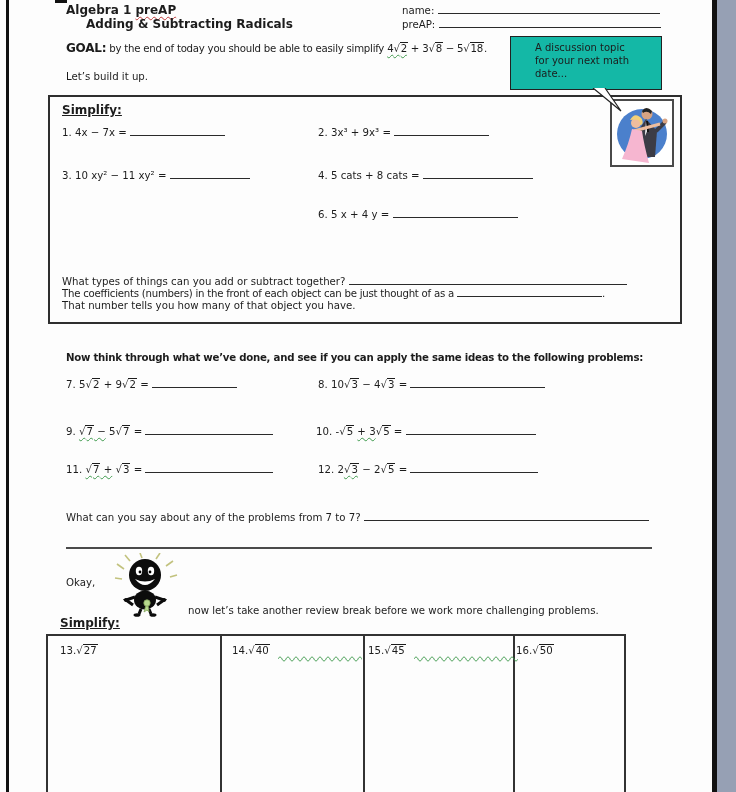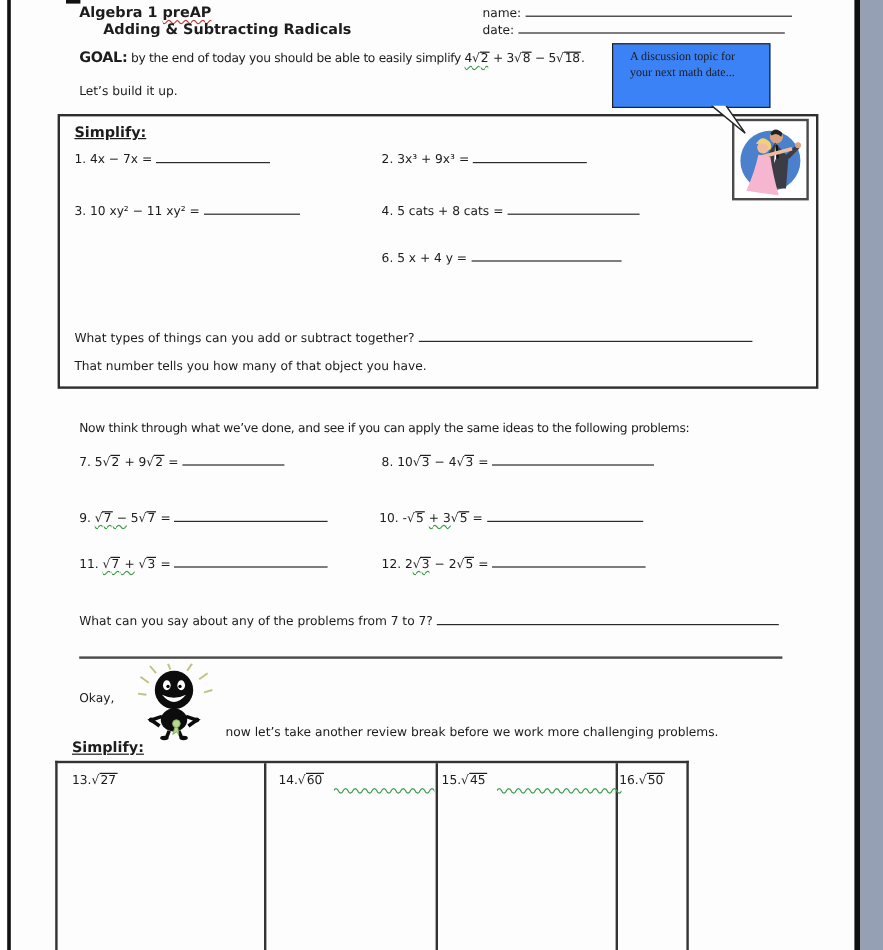--- a/index.html
+++ b/index.html
@@ -16,41 +16,41 @@
   .blank{display:inline-block;border-bottom:1px solid #2a2a2a;height:10px;vertical-align:baseline;}
   .sq{white-space:nowrap;}
   .ov{border-top:1px solid #1c1c1c;padding:0 1px;}
   .wred{text-decoration-line:underline;text-decoration-style:wavy;text-decoration-color:#c23a3a;
         text-decoration-thickness:1px;text-underline-offset:2px;text-decoration-skip-ink:none;}
   .wgr{text-decoration-line:underline;text-decoration-style:wavy;text-decoration-color:#3f9a4d;
        text-decoration-thickness:1px;text-underline-offset:2px;text-decoration-skip-ink:none;}
   .squig{position:absolute;height:7px;overflow:hidden;line-height:0;}
   .frame-line{position:absolute;top:0;height:792px;background:#111;}
   .bubble{
-    position:absolute;background:#3b82f6;border:1.2px solid #222;
-    font-size:10px;line-height:13px;padding:4px 14px;z-index:2;white-space:normal;font-family:Liberation Serif, serif;
+    position:absolute;background:#14b8a6;border:1.2px solid #222;
+    font-size:10px;line-height:13px;padding:4px 24px;z-index:2;white-space:normal;
   }
   .box1{position:absolute;border:2px solid #2e2e2e;background:transparent;box-sizing:border-box;}
   .pic-frame{position:absolute;border:2px solid #4a4a4a;background:#fff;padding:2px;line-height:0;}
   .table{position:absolute;border:2px solid #333;border-bottom:none;box-sizing:border-box;}
   .tcol{position:absolute;top:0;bottom:0;width:2px;background:#333;}
   .hline{position:absolute;border-top:2px solid #4a4a4a;height:0;}
 </style>
 </head>
 <body>
 
 <div class="frame-line" style="left:6px;width:3px;"></div>
 <div class="frame-line" style="left:712px;width:5px;"></div>
 <div class="abs" style="left:717px;top:0;width:19px;height:792px;background:#96a0b4;"></div>
 <div class="abs" style="left:55px;top:0;width:12px;height:3px;background:#111;"></div>
 
 <div class="abs h" style="left:66px;top:3px;"><span>Algebra 1</span>&nbsp;<span class="wred">preAP</span></div>
 <div class="abs h" style="left:66px;top:17px;margin-left:20px;">Adding &amp; Subtracting Radicals</div>
 <div class="abs" style="left:402px;top:3px;"><span>name:</span> <span class="blank" style="width:222px;"></span></div>
-<div class="abs" style="left:402px;top:17px;"><span>date:</span> <span class="blank" style="width:222px;"></span></div>
+<div class="abs" style="left:402px;top:17px;"><span>preAP:</span> <span class="blank" style="width:222px;"></span></div>
 
 <div class="abs tight" style="left:66px;top:41px;"><span class="h">GOAL:</span> <span>by the end of today you should be able to easily simplify <span class="wgr">4<span class="sq">√<span class="ov">2</span></span></span> + 3<span class="sq">√<span class="ov">8</span></span> − 5<span class="sq">√<span class="ov">18</span></span>.</span></div>
 
 <div class="bubble" style="left:510px;top:36px;width:102px;height:44px;"><span>A discussion topic for your next math date...</span></div>
 <svg class="abs" style="left:592px;top:88px;z-index:3;" width="34" height="26">
   <path d="M1 0 L29 23 L13 0" fill="#ffffff" stroke="#222" stroke-width="1.2"></path>
 </svg>
 
 <div class="abs" style="left:66px;top:71px;">Let’s build it up.</div>
 
@@ -75,24 +75,25 @@
       <path d="M32 17 l2 9 l-3 7 Z" fill="#fff"></path>
       <line x1="33" y1="18" x2="34" y2="29" stroke="#111" stroke-width="2"></line>
       <path d="M20 28 L46 21" stroke="#eebd9d" stroke-width="3"></path>
       <circle cx="22" cy="20" r="5" fill="#eebd9d"></circle>
       <path d="M16 17 q5 -9 12 -1 q2 6 -2 6 q1 -7 -10 -5 Z" fill="#f2d078"></path>
       <path d="M18 26 q-3 14 -10 30 l27 4 q-5 -18 -7 -32 Z" fill="#f6b6d0"></path>
     </svg>
   </div>
 
   <div class="abs" style="left:12px;top:177px;"><span>What types of things can you add or subtract together?</span> <span class="blank" style="width:278px;"></span></div>
+  <div class="abs tight" style="left:12px;top:189px;"><span>The coefficients (numbers) in the front of each object can be just thought of as a</span> <span class="blank" style="width:145px;"></span><span>.</span></div>
   <div class="abs" style="left:12px;top:203px;">That number tells you how many of that object you have.</div>
 </div>
 
-<div class="abs tight" style="left:66px;top:352px;">Now think through what we’ve done, and see if you can apply the same ideas to the following problems:</div>
+<div class="abs tight" style="left:66px;top:352px;font-weight:bold;">Now think through what we’ve done, and see if you can apply the same ideas to the following problems:</div>
 
 <div class="abs" style="left:66px;top:377px;"><span>7. 5<span class="sq">√<span class="ov">2</span></span> + 9<span class="sq">√<span class="ov">2</span></span> =</span> <span class="blank" style="width:85px;"></span></div>
 <div class="abs" style="left:318px;top:377px;"><span>8. 10<span class="sq">√<span class="ov">3</span></span> − 4<span class="sq">√<span class="ov">3</span></span> =</span> <span class="blank" style="width:135px;"></span></div>
 <div class="abs" style="left:66px;top:424px;"><span>9. <span class="wgr"><span class="sq">√<span class="ov">7</span></span> −</span> 5<span class="sq">√<span class="ov">7</span></span> =</span> <span class="blank" style="width:128px;"></span></div>
 <div class="abs" style="left:316px;top:424px;"><span>10. -<span class="sq">√<span class="ov">5</span></span> <span class="wgr">+ 3</span><span class="sq">√<span class="ov">5</span></span> =</span> <span class="blank" style="width:130px;"></span></div>
 <div class="abs" style="left:66px;top:462px;text-align:center;"><span>11. <span class="wgr"><span class="sq">√<span class="ov">7</span></span> +</span> <span class="sq">√<span class="ov">3</span></span> =</span> <span class="blank" style="width:128px;"></span></div>
 <div class="abs" style="left:318px;top:462px;"><span>12. 2<span class="wgr"><span class="sq">√<span class="ov">3</span></span></span> − 2<span class="sq">√<span class="ov">5</span></span> =</span> <span class="blank" style="width:128px;"></span></div>
 
 <div class="abs" style="left:66px;top:510px;"><span>What can you say about any of the problems from 7 to 7?</span> <span class="blank" style="width:285px;"></span></div>
 <div class="hline" style="left:66px;top:547px;width:586px;"></div>
@@ -123,26 +124,26 @@
   <line x1="35" y1="56" x2="37" y2="61" stroke="#0c0c0c" stroke-width="3"></line>
   <ellipse cx="23" cy="62" rx="3.5" ry="1.8" fill="#0c0c0c"></ellipse>
   <ellipse cx="39" cy="62" rx="3.5" ry="1.8" fill="#0c0c0c"></ellipse>
   <path d="M32 52 l-2 7 l3 -2 l2 2 l-1 -7" fill="#b9da8e" stroke="#86a65e" stroke-width="0.8"></path>
   <circle cx="33" cy="50" r="3.2" fill="#b9da8e" stroke="#86a65e" stroke-width="0.8"></circle>
 </svg>
 
 <div class="abs" style="left:188px;top:605px;">now let’s take another review break before we work more challenging problems.</div>
 <div class="abs h u" style="left:60px;top:616px;">Simplify:</div>
 
-<div class="table" style="left:46px;top:634px;width:528px;height:158px;">
+<div class="table" style="left:46px;top:634px;width:580px;height:158px;">
   <div class="tcol" style="left:172px;"></div>
   <div class="tcol" style="left:315px;"></div>
   <div class="tcol" style="left:465px;"></div>
   <div class="abs" style="left:12px;top:9px;">13.<span class="sq">√<span class="ov">27</span></span></div>
-  <div class="abs" style="left:184px;top:9px;">14.<span class="sq">√<span class="ov">60</span></span></div>
+  <div class="abs" style="left:184px;top:9px;">14.<span class="sq">√<span class="ov">40</span></span></div>
   <div class="abs" style="left:320px;top:9px;">15.<span class="sq">√<span class="ov">45</span></span></div>
   <div class="abs" style="left:468px;top:9px;">16.<span class="sq">√<span class="ov">50</span></span></div>
   <span class="squig" style="left: 230px; top: 20px; width: 84px;"><svg width="92" height="7" xmlns="http://www.w3.org/2000/svg">
         <path d="M0 3 c1 -2.5 3 -2.5 4 0 c1 2.5 3 2.5 4 0 c1 -2.5 3 -2.5 4 0 c1 2.5 3 2.5 4 0 c1 -2.5 3 -2.5 4 0 c1 2.5 3 2.5 4 0 c1 -2.5 3 -2.5 4 0 c1 2.5 3 2.5 4 0 c1 -2.5 3 -2.5 4 0 c1 2.5 3 2.5 4 0 c1 -2.5 3 -2.5 4 0 c1 2.5 3 2.5 4 0 c1 -2.5 3 -2.5 4 0 c1 2.5 3 2.5 4 0 c1 -2.5 3 -2.5 4 0 c1 2.5 3 2.5 4 0 c1 -2.5 3 -2.5 4 0 c1 2.5 3 2.5 4 0 c1 -2.5 3 -2.5 4 0 c1 2.5 3 2.5 4 0 c1 -2.5 3 -2.5 4 0 c1 2.5 3 2.5 4 0" fill="none" stroke="#3f9a4d" stroke-width="1"></path>
       </svg></span>
   <span class="squig" style="left: 366px; top: 20px; width: 104px;"><svg width="112" height="7" xmlns="http://www.w3.org/2000/svg">
         <path d="M0 3 c1 -2.5 3 -2.5 4 0 c1 2.5 3 2.5 4 0 c1 -2.5 3 -2.5 4 0 c1 2.5 3 2.5 4 0 c1 -2.5 3 -2.5 4 0 c1 2.5 3 2.5 4 0 c1 -2.5 3 -2.5 4 0 c1 2.5 3 2.5 4 0 c1 -2.5 3 -2.5 4 0 c1 2.5 3 2.5 4 0 c1 -2.5 3 -2.5 4 0 c1 2.5 3 2.5 4 0 c1 -2.5 3 -2.5 4 0 c1 2.5 3 2.5 4 0 c1 -2.5 3 -2.5 4 0 c1 2.5 3 2.5 4 0 c1 -2.5 3 -2.5 4 0 c1 2.5 3 2.5 4 0 c1 -2.5 3 -2.5 4 0 c1 2.5 3 2.5 4 0 c1 -2.5 3 -2.5 4 0 c1 2.5 3 2.5 4 0 c1 -2.5 3 -2.5 4 0 c1 2.5 3 2.5 4 0 c1 -2.5 3 -2.5 4 0 c1 2.5 3 2.5 4 0" fill="none" stroke="#3f9a4d" stroke-width="1"></path>
       </svg></span>
 </div>
 

